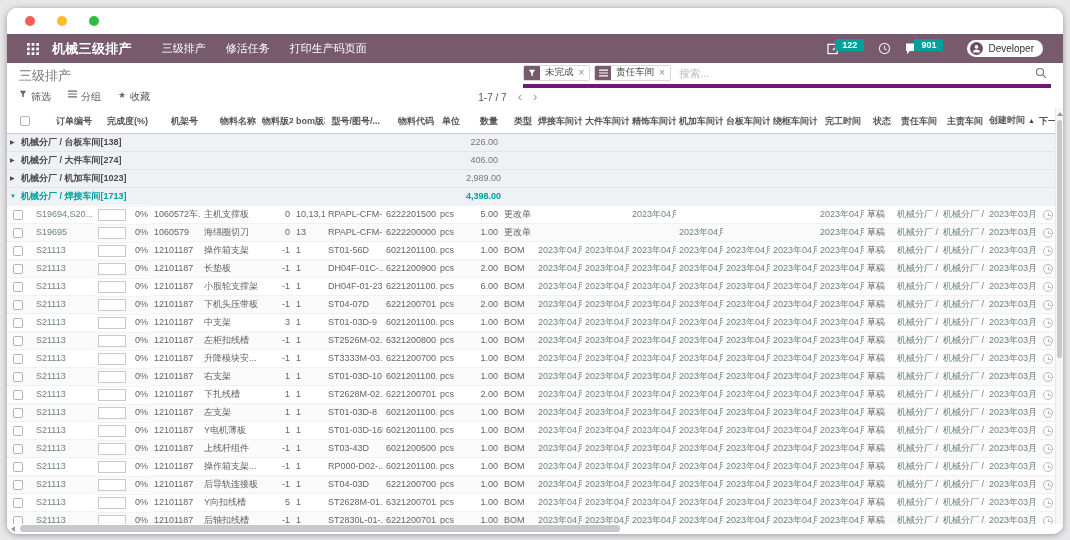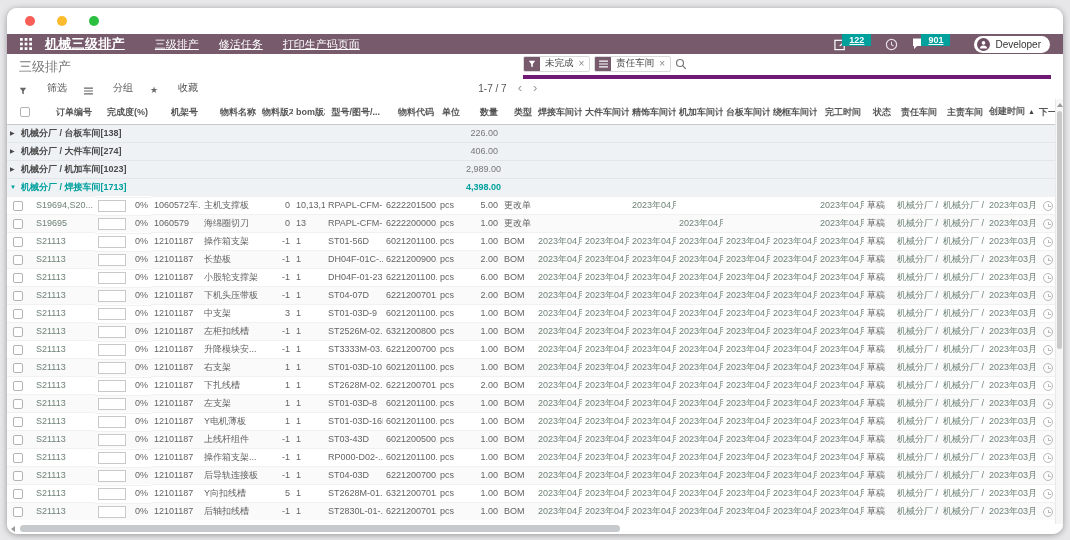--- a/index.html
+++ b/index.html
@@ -5,22 +5,22 @@
   html,body{margin:0;padding:0;width:1070px;height:540px;overflow:hidden;
     background:#e7e6e8;font-family:"Liberation Sans","DejaVu Sans",sans-serif;}
   *{box-sizing:border-box;}
   .window{position:absolute;left:7px;top:8px;width:1056px;height:526px;background:#fff;
     border-radius:10px;box-shadow:0 1px 6px rgba(0,0,0,.35);overflow:hidden;display:flex;flex-direction:column;}
   
   .titlebar{height:26px;background:#fff;display:flex;align-items:center;padding-left:18px;gap:22px;flex:0 0 auto;}
   .dot{width:10px;height:10px;border-radius:50%;display:inline-block;}
   .dot.red{background:#f95f56}.dot.yellow{background:#fcbb2d}.dot.green{background:#2bc03f}
   
-  .navbar{height:20px;background:var(--navbar-bg,#775b6d);display:flex;align-items:center;
-    padding:0 13px;color:#fff;flex:0 0 auto;text-decoration:underline;}
+  .navbar{height:29px;background:var(--navbar-bg,#775b6d);display:flex;align-items:center;
+    padding:0 20px;color:#fff;flex:0 0 auto;}
   .apps{display:inline-flex;margin-right:13px;}
   .app-title{font-size:13px;font-weight:bold;margin-right:30px;letter-spacing:.3px;}
   .menus{display:flex;gap:20px;font-size:11px;}
   .menus span{cursor:default;}
   .nav-right{margin-left:auto;display:flex;align-items:center;}
   .nicon{display:inline-flex;align-items:center;margin-left:14px;}
   .pill{background:var(--accent,#00a09d);color:#fff;font-size:9px;font-weight:bold;
     padding:1px 7px;border-radius:0;transform:translateY(-4px);margin-left:-5px;}
   .userpill{background:#fff;color:#333;font-size:10px;border-radius:10px;
     padding:2px 9px 2px 3px;display:flex;align-items:center;gap:5px;margin-left:24px;}
@@ -39,21 +39,21 @@
   .facet-x{padding:0 5px 0 0;color:#888;font-size:10px;}
   .search-input{flex:1;border:0;outline:0;font-size:10.5px;color:#555;padding:0 4px;min-width:40px;background:transparent;}
   .search-input::placeholder{color:#b9b9b9;}
   .mag{display:inline-flex;margin-right:2px;}
   
   .cp2{height:20px;display:flex;align-items:center;padding:0 12px 2px 12px;flex:0 0 auto;}
   .cp2-left{width:49%;display:flex;align-items:center;gap:9px;}
   .btn-back{background:var(--accent,#00a09d);color:#fff;border:0;font-size:10px;
     padding:2px 9px 3px 9px;border-radius:2px;font-family:inherit;}
   .cp2-right{width:51%;display:flex;align-items:center;gap:17px;font-size:10px;color:#555;}
-  .tool{display:inline-flex;align-items:flex-end;gap:20px;}
+  .tool{display:inline-flex;align-items:flex-start;gap:4px;}
   .star-ic{color:#6a6a6a;font-size:9px;}
   .pager{margin-left:auto;display:flex;align-items:center;gap:11px;font-size:10px;color:#555;padding-right:8px;}
   .pg-arrow{color:#999;font-size:13px;line-height:10px;}
   
   .tablewrap{position:relative;flex:1 1 auto;overflow:hidden;}
   table{border-collapse:collapse;table-layout:fixed;width:calc(100% - 8px);}
   th{font-size:9px;color:#555;font-weight:bold;text-align:right;padding:0 3px;height:24px;
     line-height:24px;border-bottom:1px solid #c9c9c9;white-space:nowrap;overflow:hidden;}
   th.num{text-align:right;}
   .sort{font-size:7px;color:#444;margin-left:3px;}
@@ -165,20 +165,21 @@
       </span>
       <span class="facet">
         <span class="facet-ic">
           <svg width="9" height="8" viewBox="0 0 10 9">
               <path d="M0 1.2h10M0 4.5h10M0 7.8h10" stroke="#fff" stroke-width="1.4"></path>
             </svg>
         </span>
         <span class="facet-label">责任车间</span>
         <span class="facet-x">×</span>
       </span>
+      <input class="search-input" placeholder="搜索..." style="">
       <span class="mag">
         <svg width="12" height="12" viewBox="0 0 12 12">
             <circle cx="5" cy="5" r="3.5" stroke="#777" stroke-width="1.2" fill="none"></circle>
             <path d="M7.8 7.8l3 3" stroke="#777" stroke-width="1.2"></path>
           </svg>
       </span>
     </div>
   </div>
 
   <div class="cp2">

